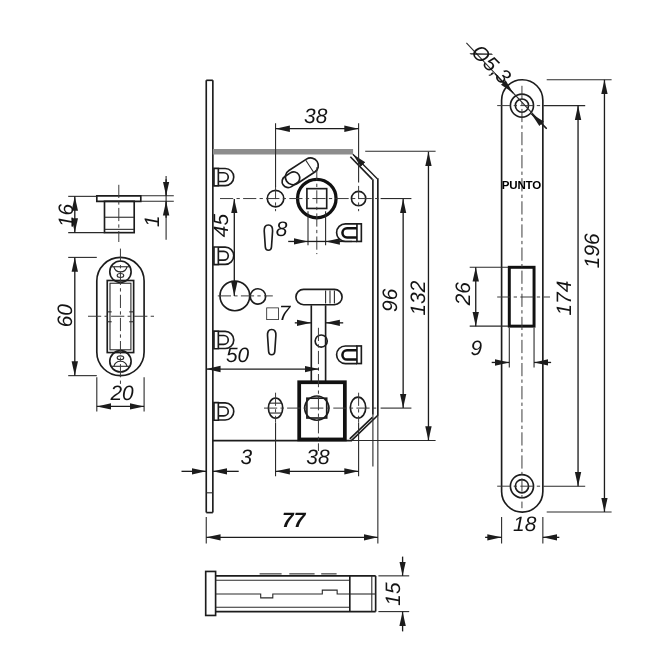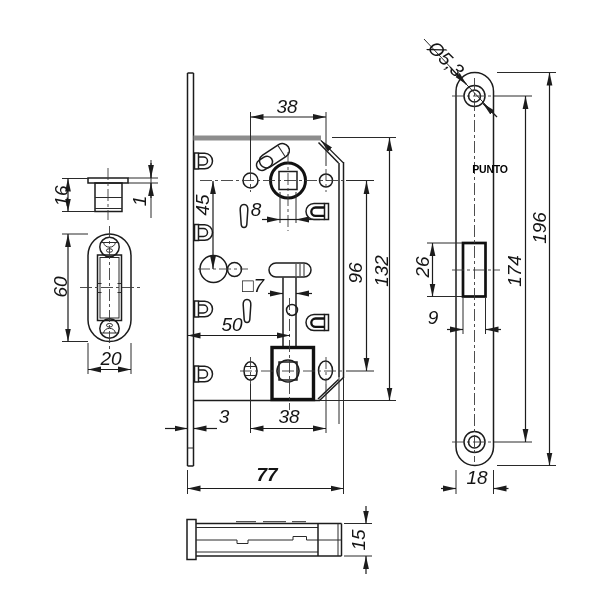--- a/index.html
+++ b/index.html
@@ -4,21 +4,21 @@
 <style>
   html,body{margin:0;padding:0;background:#fff;}
   #stage{position:relative;width:600px;height:600px;background:#ffffff;overflow:hidden;
          font-family:"Liberation Sans",sans-serif;}
   svg{position:absolute;left:0;top:0;}
   .dim{position:absolute;font:italic 19px "Liberation Sans",sans-serif;color:#141414;
        white-space:nowrap;transform:translate(-50%,-50%);line-height:1;}
   .dim.r90{transform:translate(-50%,-50%) rotate(-90deg);}
   .dim.r45{transform:translate(-50%,-50%) rotate(45deg);}
   .brand{position:absolute;font:bold 10.5px "Liberation Sans",sans-serif;color:#000;
-         letter-spacing:-0.2px;transform:translate(-50%,-50%);margin-left:16px;}
+         letter-spacing:-0.2px;transform:translate(-50%,-50%);}
   .s  {stroke:#1c1c1c;stroke-width:1.5;fill:none;stroke-linecap:butt;}
   .sb {stroke:#111;stroke-width:3;fill:none;}
   .sb2{stroke:#111;stroke-width:2.3;fill:none;}
   .thin{stroke:#2a2a2a;stroke-width:1;fill:none;}
   .cl {stroke:#3a3a3a;stroke-width:0.9;fill:none;stroke-dasharray:12 3 3 3;}
   .dl {stroke:#1c1c1c;stroke-width:1.2;fill:none;}
 </style>
 </head>
 <body>
 
@@ -258,21 +258,21 @@
     <line class="thin" x1="344" y1="556" x2="372" y2="556"></line>
     <line class="dl" x1="366" y1="506" x2="366" y2="523.5" marker-end="url(#ah)"></line>
     <line class="dl" x1="366" y1="574" x2="366" y2="556" marker-end="url(#ah)"></line>
   </g>
 </svg>
 
 <span class="dim" style="left:287px;top:106px;">38</span>
 <span class="dim" style="left:256px;top:209px;">8</span>
 <span class="dim r90" style="left:202px;top:205px;">45</span>
 <span class="dim" style="left:253px;top:285px;">□7</span>
-<span class="dim" style="left:232px;top:324px;">50</span>
+<span class="dim" style="left:216px;top:324px;">50</span>
 <span class="dim r90" style="left:355px;top:273px;">96</span>
 <span class="dim r90" style="left:381px;top:271px;">132</span>
 <span class="dim" style="left:224px;top:416px;">3</span>
 <span class="dim" style="left:289px;top:416px;">38</span>
 <span class="dim" style="left:267px;top:474px;font-weight:bold;">77</span>
 <span class="dim r90" style="left:61px;top:196px;">16</span>
 <span class="dim r90" style="left:139px;top:201px;">1</span>
 <span class="dim r90" style="left:60px;top:287px;">60</span>
 <span class="dim" style="left:111px;top:358px;font-style:italic;">20</span>
 <span class="dim r45" style="left:446px;top:59px;">Ø5,3</span>

